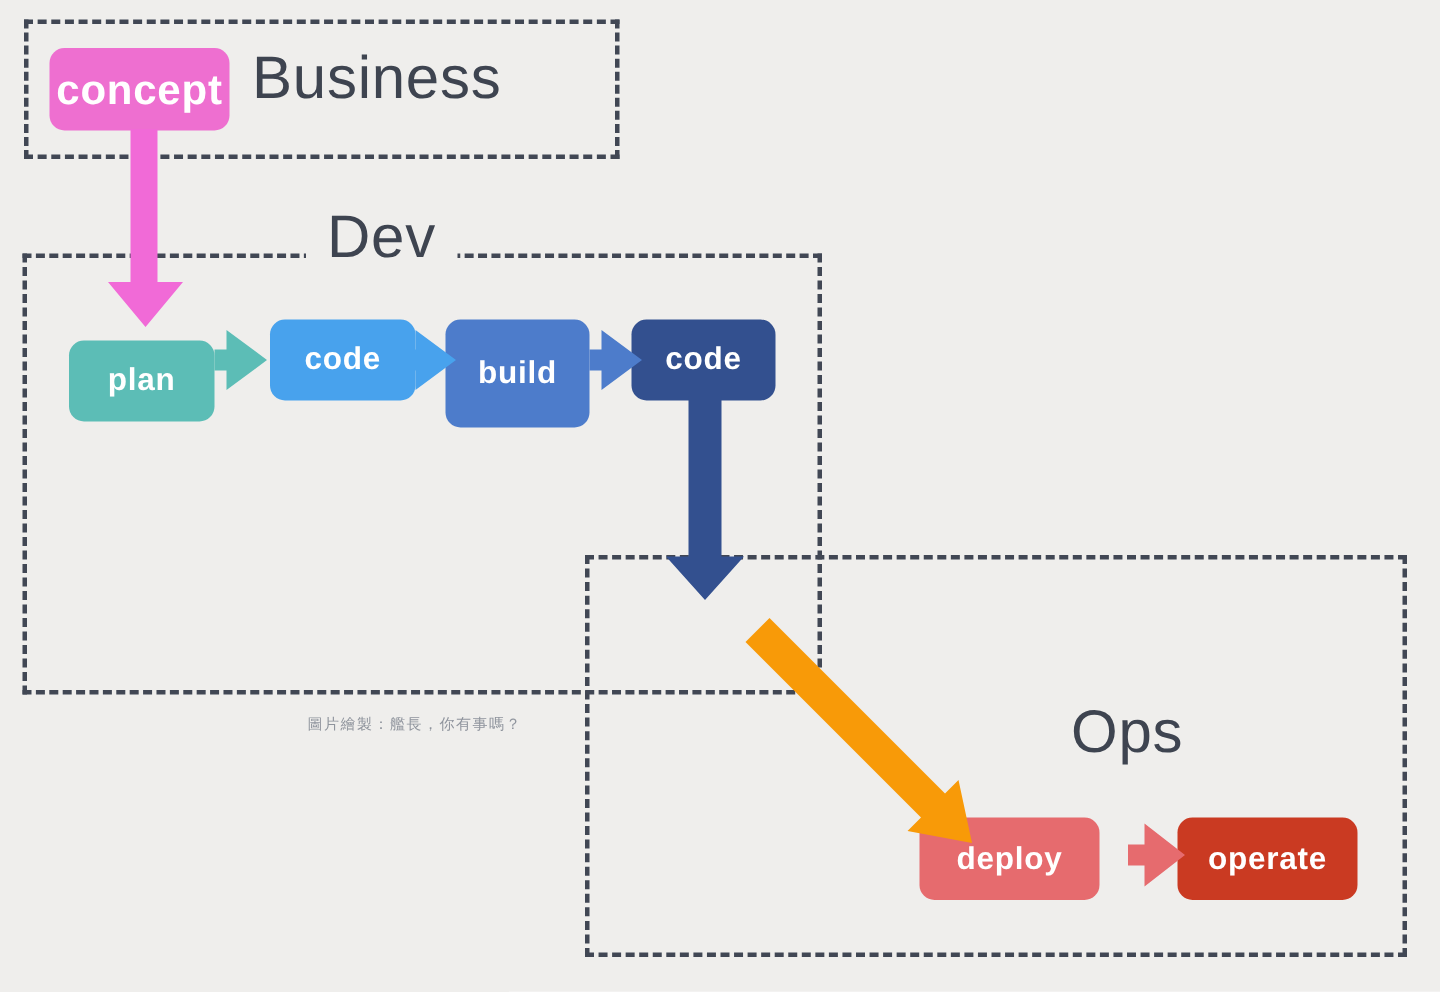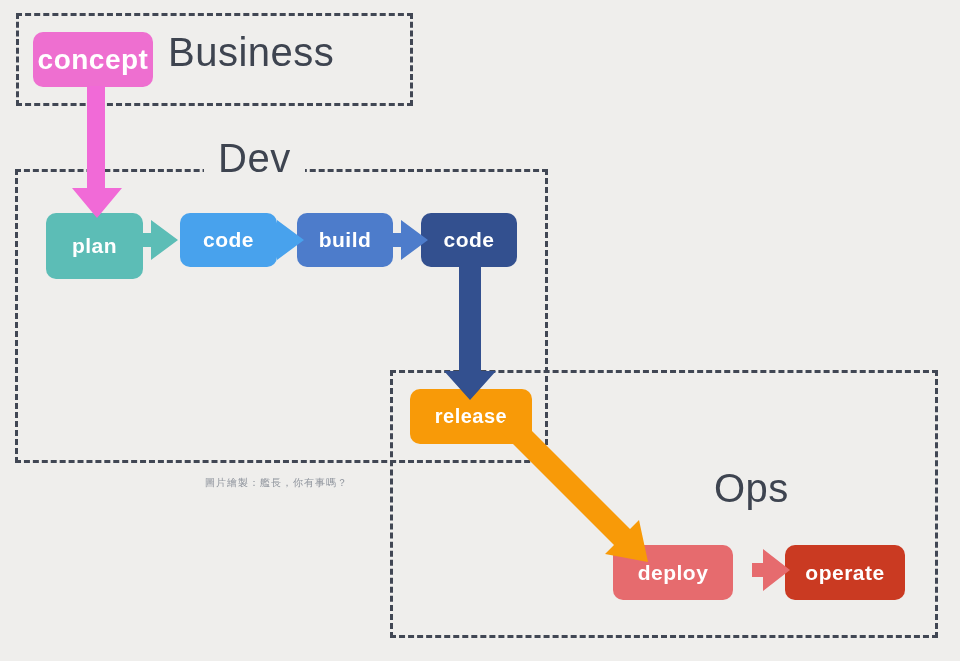--- a/index.html
+++ b/index.html
@@ -26,23 +26,23 @@
   .title-ops      { left:714px; top:466px; }
 
   .arrows { position:absolute; left:0; top:0; z-index:3; pointer-events:none; }
 
   .node {
     position:absolute; z-index:2; border-radius:10px;
     display:flex; align-items:center; justify-content:center;
     color:#ffffff; font-weight:bold; font-size:21px; letter-spacing:0.5px;
   }
   .node-concept { left:33px;  top:32px;  width:120px; height:55px; font-size:28px; }
-  .node-plan    { left:46px;  top:213px; width:97px;  height:66px;text-align:center; }
+  .node-plan    { left:46px;  top:227px; width:97px;  height:54px;text-align:center; }
   .node-code    { left:180px; top:213px; width:97px;  height:54px; }
-  .node-build   { left:297px; top:213px; width:96px;  height:54px; }
+  .node-build   { left:297px; top:213px; width:96px;  height:72px; }
   .node-test    { left:421px; top:213px; width:96px;  height:54px; }
   .node-release { left:410px; top:389px; width:122px; height:55px; font-size:20px; }
   .node-deploy  { left:613px; top:545px; width:120px; height:55px; }
   .node-operate { left:785px; top:545px; width:120px; height:55px; }
 
   .caption {
     position:absolute; left:205px; top:476px; z-index:4;
     font-size:10px; color:#8f949d; letter-spacing:1px;
   }
 </style>
@@ -67,19 +67,18 @@
     <polygon points="459,264 481,264 481,371 496,371 470,400 444,371 459,371" fill="#33508f"></polygon>
     <polygon points="513,412 630,529 639,520 648,562 605,554 614,545 497,428" fill="#f89a08"></polygon>
     <polygon points="752,563 763,563 763,549 790,570 763,591 763,577 752,577" fill="#e66b6e"></polygon>
   </svg>
 
   <div class="node node-concept" style="background: rgb(238, 111, 208);">concept</div>
   <div class="node node-plan" style="background: rgb(92, 189, 182);">plan</div>
   <div class="node node-code" style="background: rgb(72, 162, 237);">code</div>
   <div class="node node-build" style="background: rgb(77, 124, 203);">build</div>
   <div class="node node-test" style="background: rgb(51, 80, 143);">code</div>
-  <div class="node node-release" style="background: rgb(248, 154, 8);">release</div>
   <div class="node node-deploy" style="background: rgb(230, 107, 110);">deploy</div>
   <div class="node node-operate" style="background: rgb(202, 58, 34);">operate</div>
 
   <div class="caption" style="color: rgb(143, 148, 157);">圖片繪製：艦長，你有事嗎？</div>
 
 </div>
 
 </body></html>

